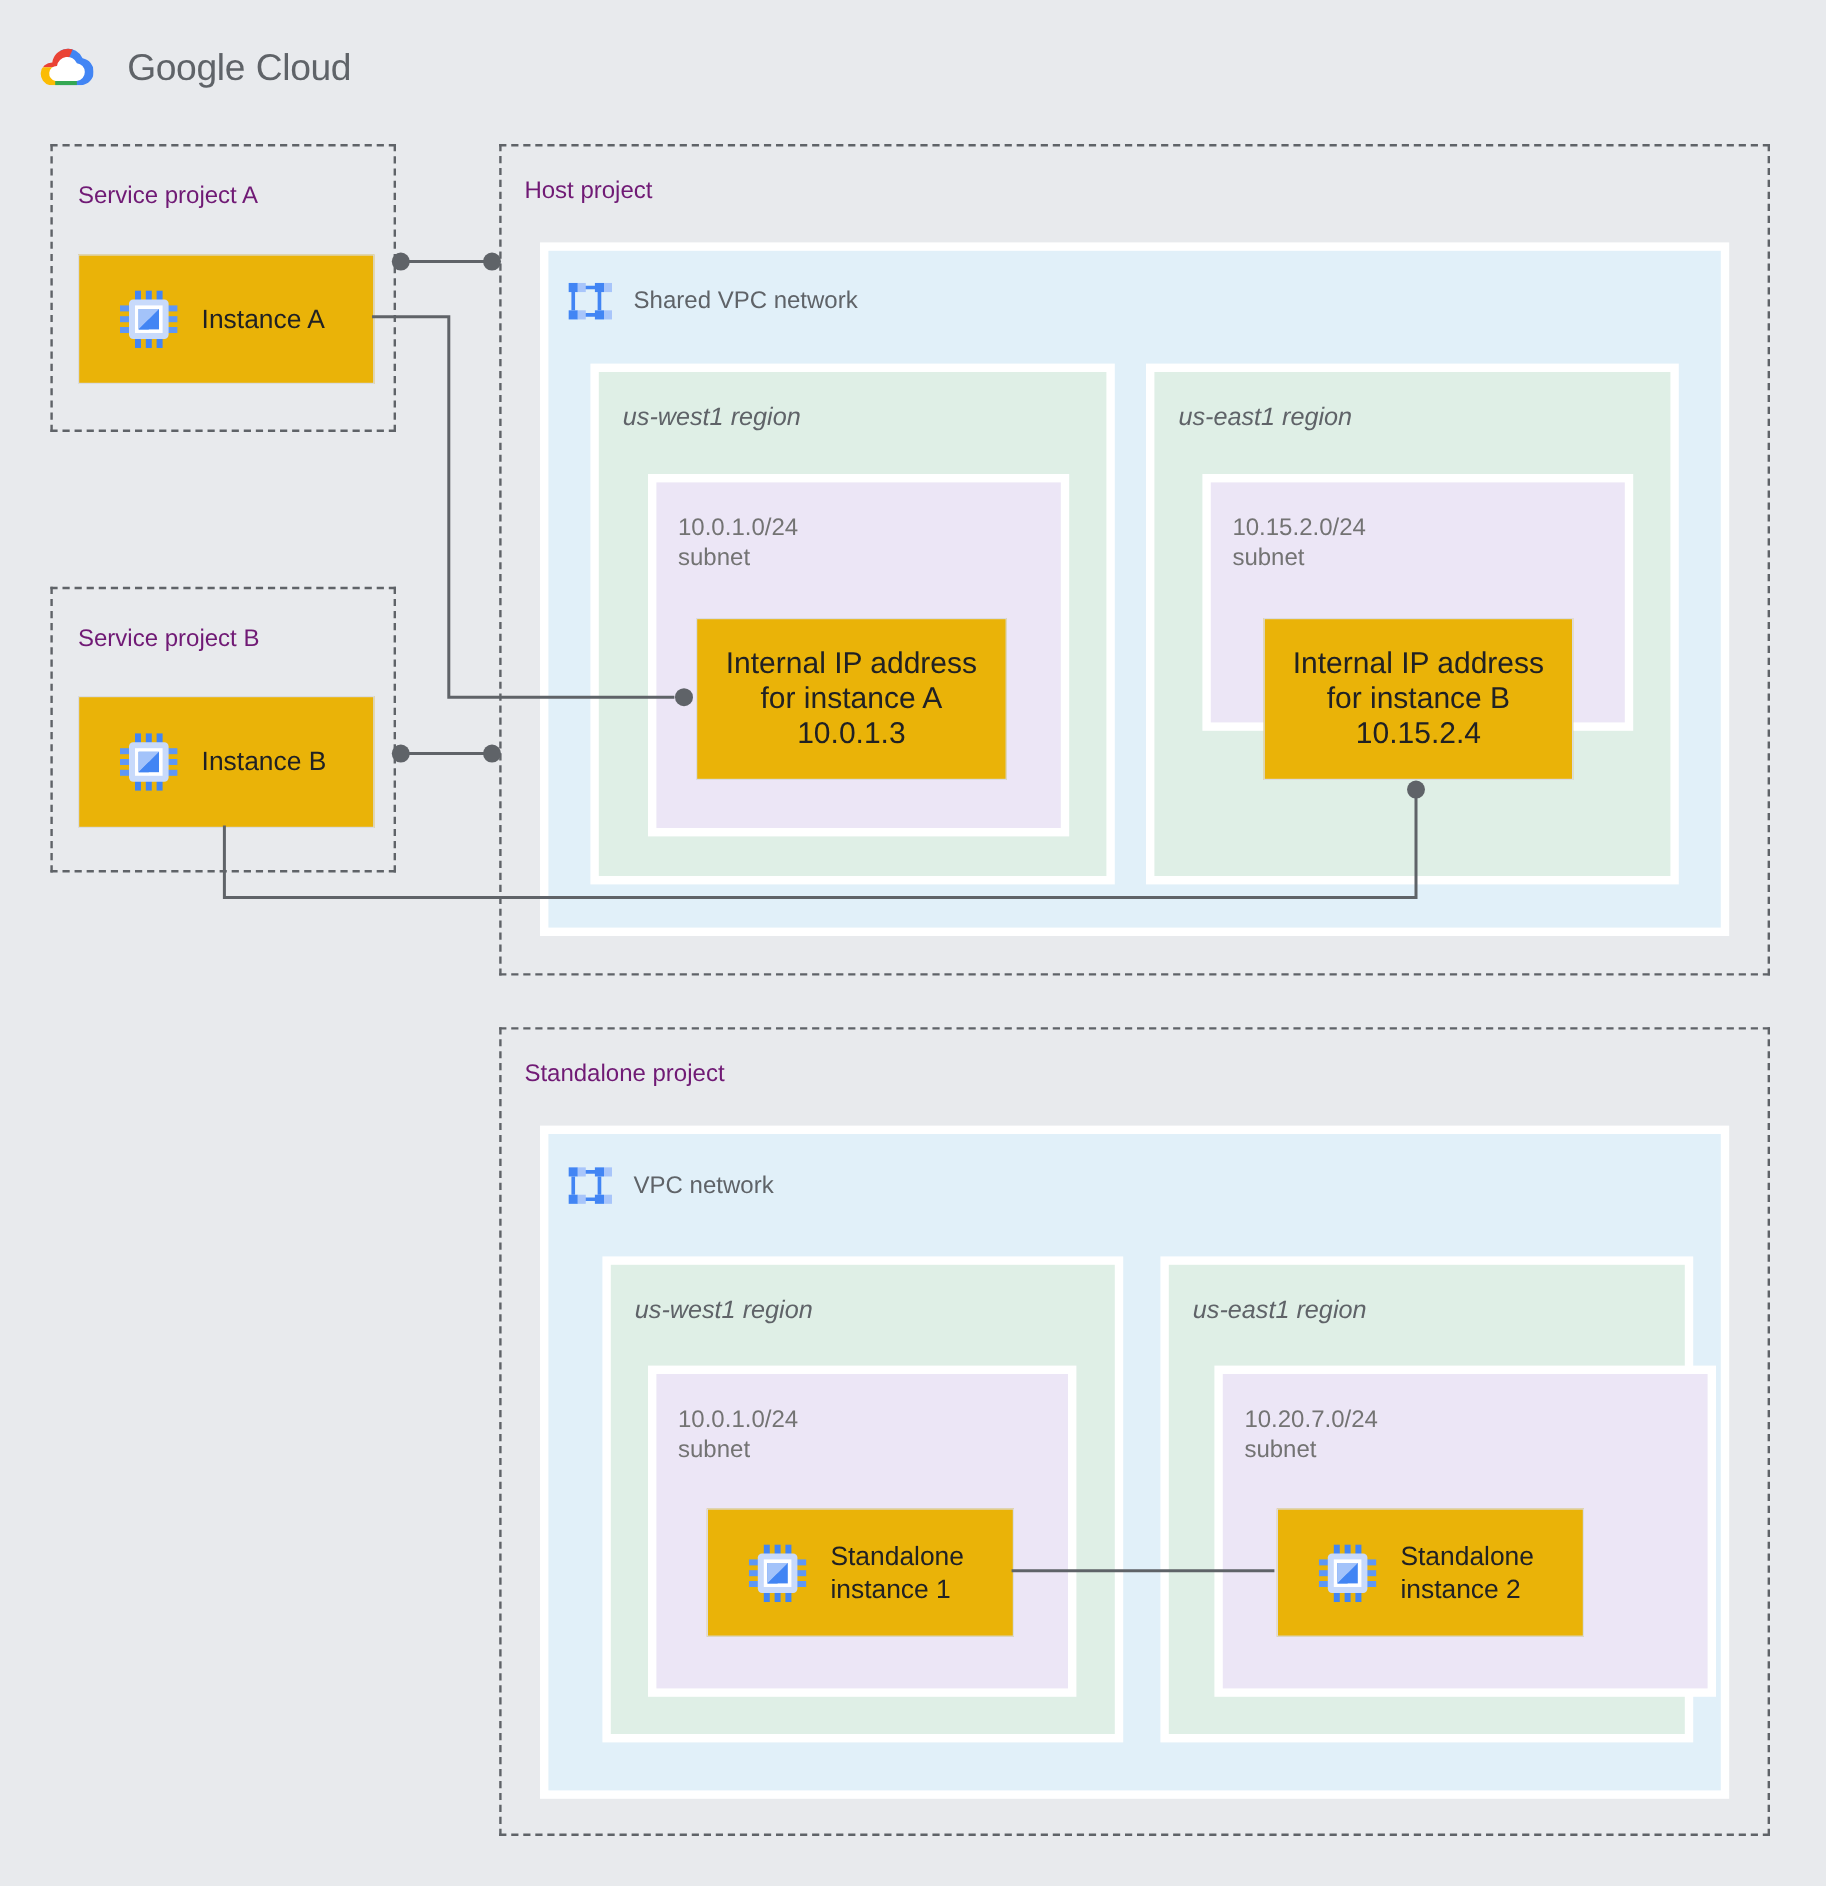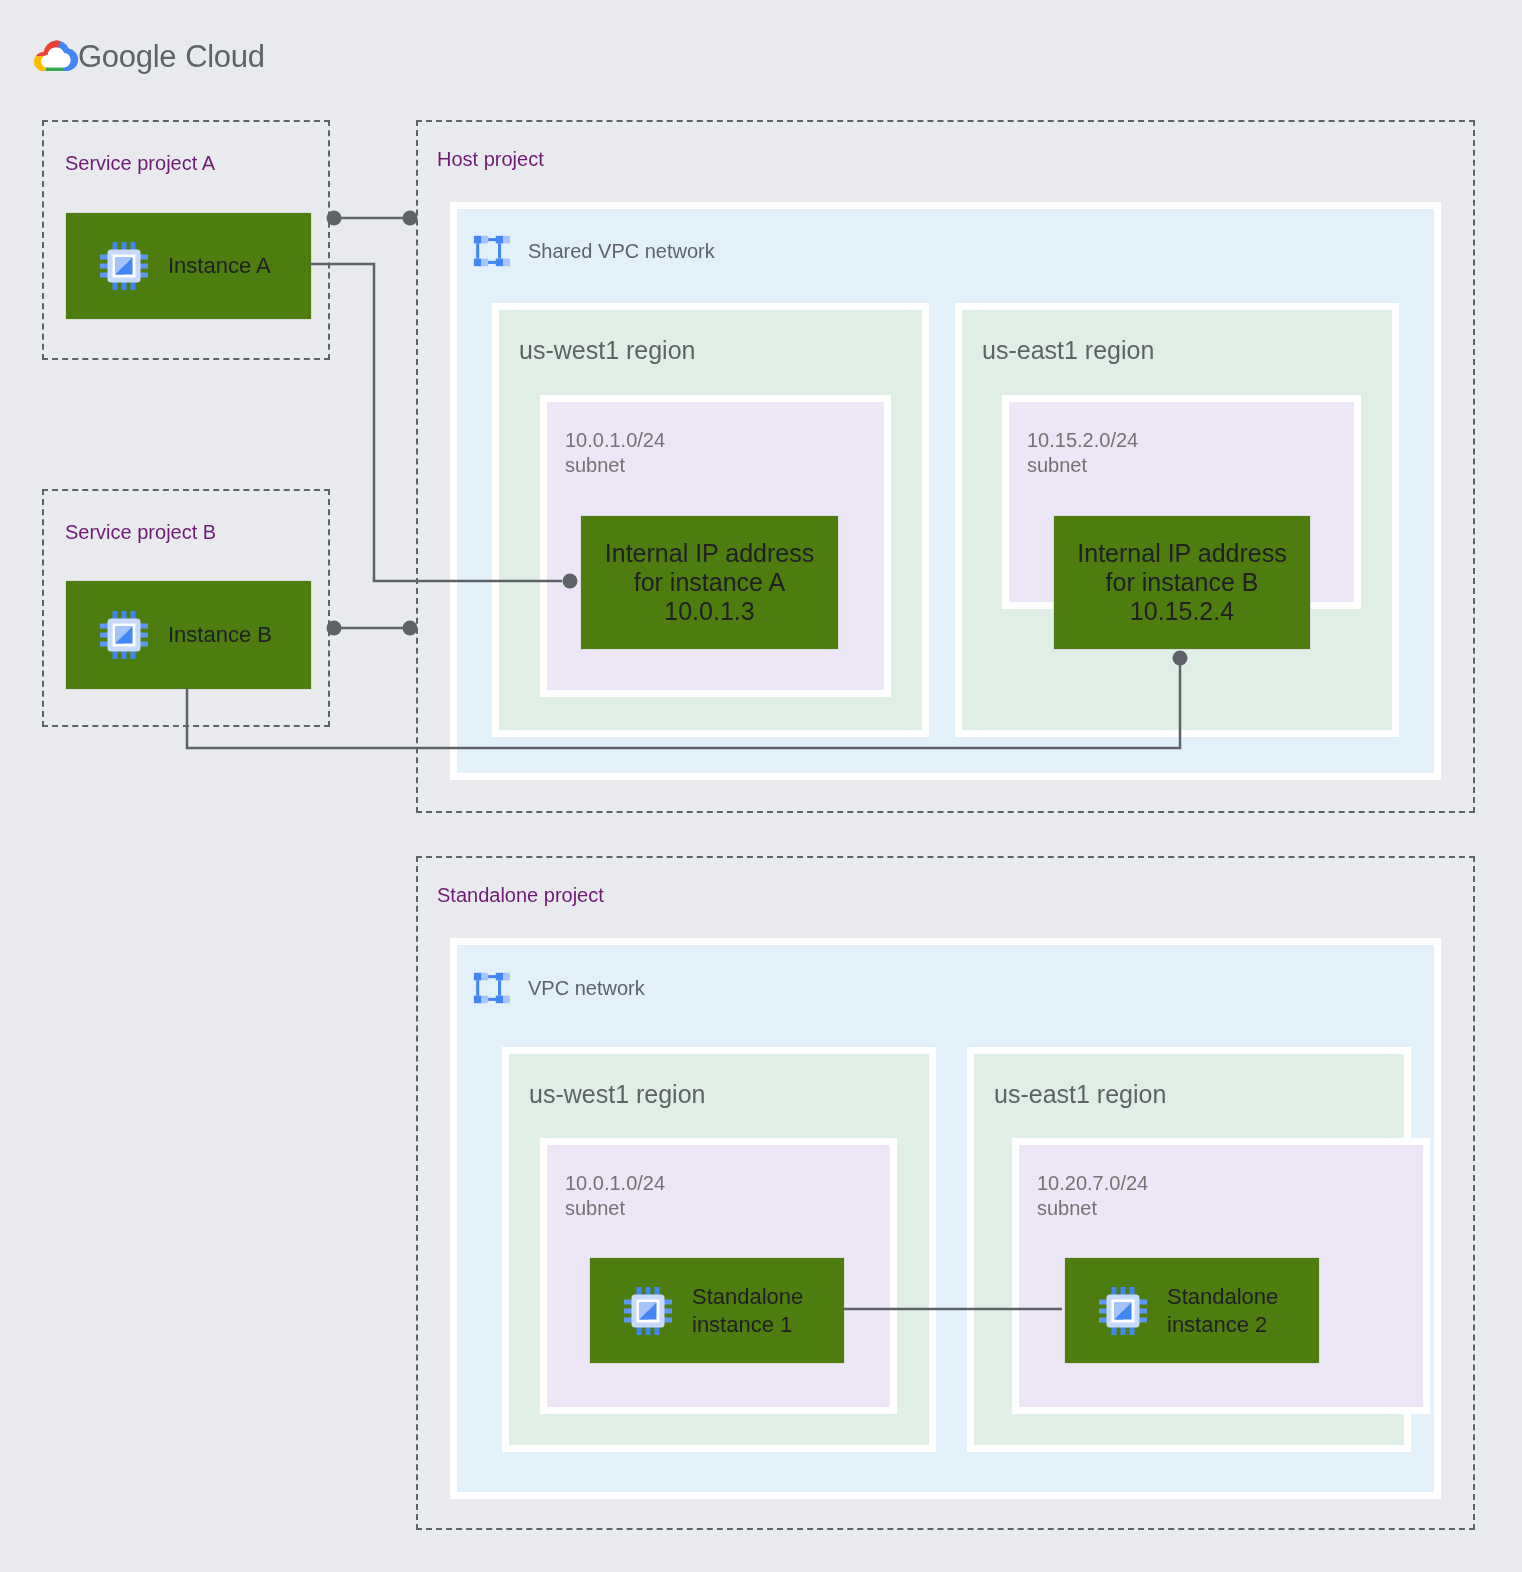--- a/index.html
+++ b/index.html
@@ -3,38 +3,38 @@
 <meta charset="utf-8">
 <style>
   html,body{margin:0;padding:0;background:#cfd1d4;}
   .canvas{
     position:relative;width:1522px;height:1572px;
     background:#E8EAED;overflow:hidden;
     font-family:"Liberation Sans","DejaVu Sans",sans-serif;
     -webkit-font-smoothing:antialiased;
   }
   
-  .logo{position:absolute;left:30px;top:38px;display:flex;align-items:center;gap:0;}
+  .logo{position:absolute;left:30px;top:38px;display:flex;align-items:center;gap:28px;}
   .logo-text{font-size:31px;color:#5F6368;letter-spacing:-0.3px;display:flex;gap:9px;align-items:baseline;}
   .logo-brand{font-weight:500;}
   .logo-product{font-weight:400;}
   
   .project{position:absolute;border:2px dashed #5F6368;background:transparent;box-sizing:border-box;}
   .project-label{position:absolute;font-size:20px;color:#701a75;white-space:nowrap;}
   
   .vpc-box{position:absolute;background:#E1F0F9;box-shadow:0 0 0 7px #ffffff;}
   .region-box{position:absolute;background:#DFEFE6;box-shadow:0 0 0 7px #ffffff;}
   .subnet-box{position:absolute;background:#ECE6F6;box-shadow:0 0 0 7px #ffffff;}
-  .region-label{position:absolute;left:20px;top:26px;font-size:25px;color:#5F6368;white-space:nowrap;}
+  .region-label{position:absolute;left:20px;top:26px;font-size:21px;color:#5F6368;white-space:nowrap;font-style:italic;}
   .subnet-label{position:absolute;left:18px;top:26px;font-size:20px;color:#737373;line-height:25px;}
   
   .net-header{position:absolute;display:flex;align-items:center;gap:18px;}
   .net-label{font-size:20px;color:#5F6368;white-space:nowrap;}
   
-  .card{position:absolute;background:#4d7c0f;border:1px solid #DADCE0;box-sizing:border-box;}
+  .card{position:absolute;background:#eab308;border:1px solid #DADCE0;box-sizing:border-box;}
   .instance-card{display:flex;align-items:center;gap:20px;padding-left:34px;}
   .instance-card .label{font-size:22px;color:#202124;line-height:28px;}
   .ip-card{display:flex;align-items:center;justify-content:center;text-align:center;}
   .ip-card .label{font-size:25px;color:#202124;line-height:29px;}
   
   .overlay{position:absolute;left:0;top:0;pointer-events:none;z-index:50;}
 </style>
 </head>
 <body>
 

